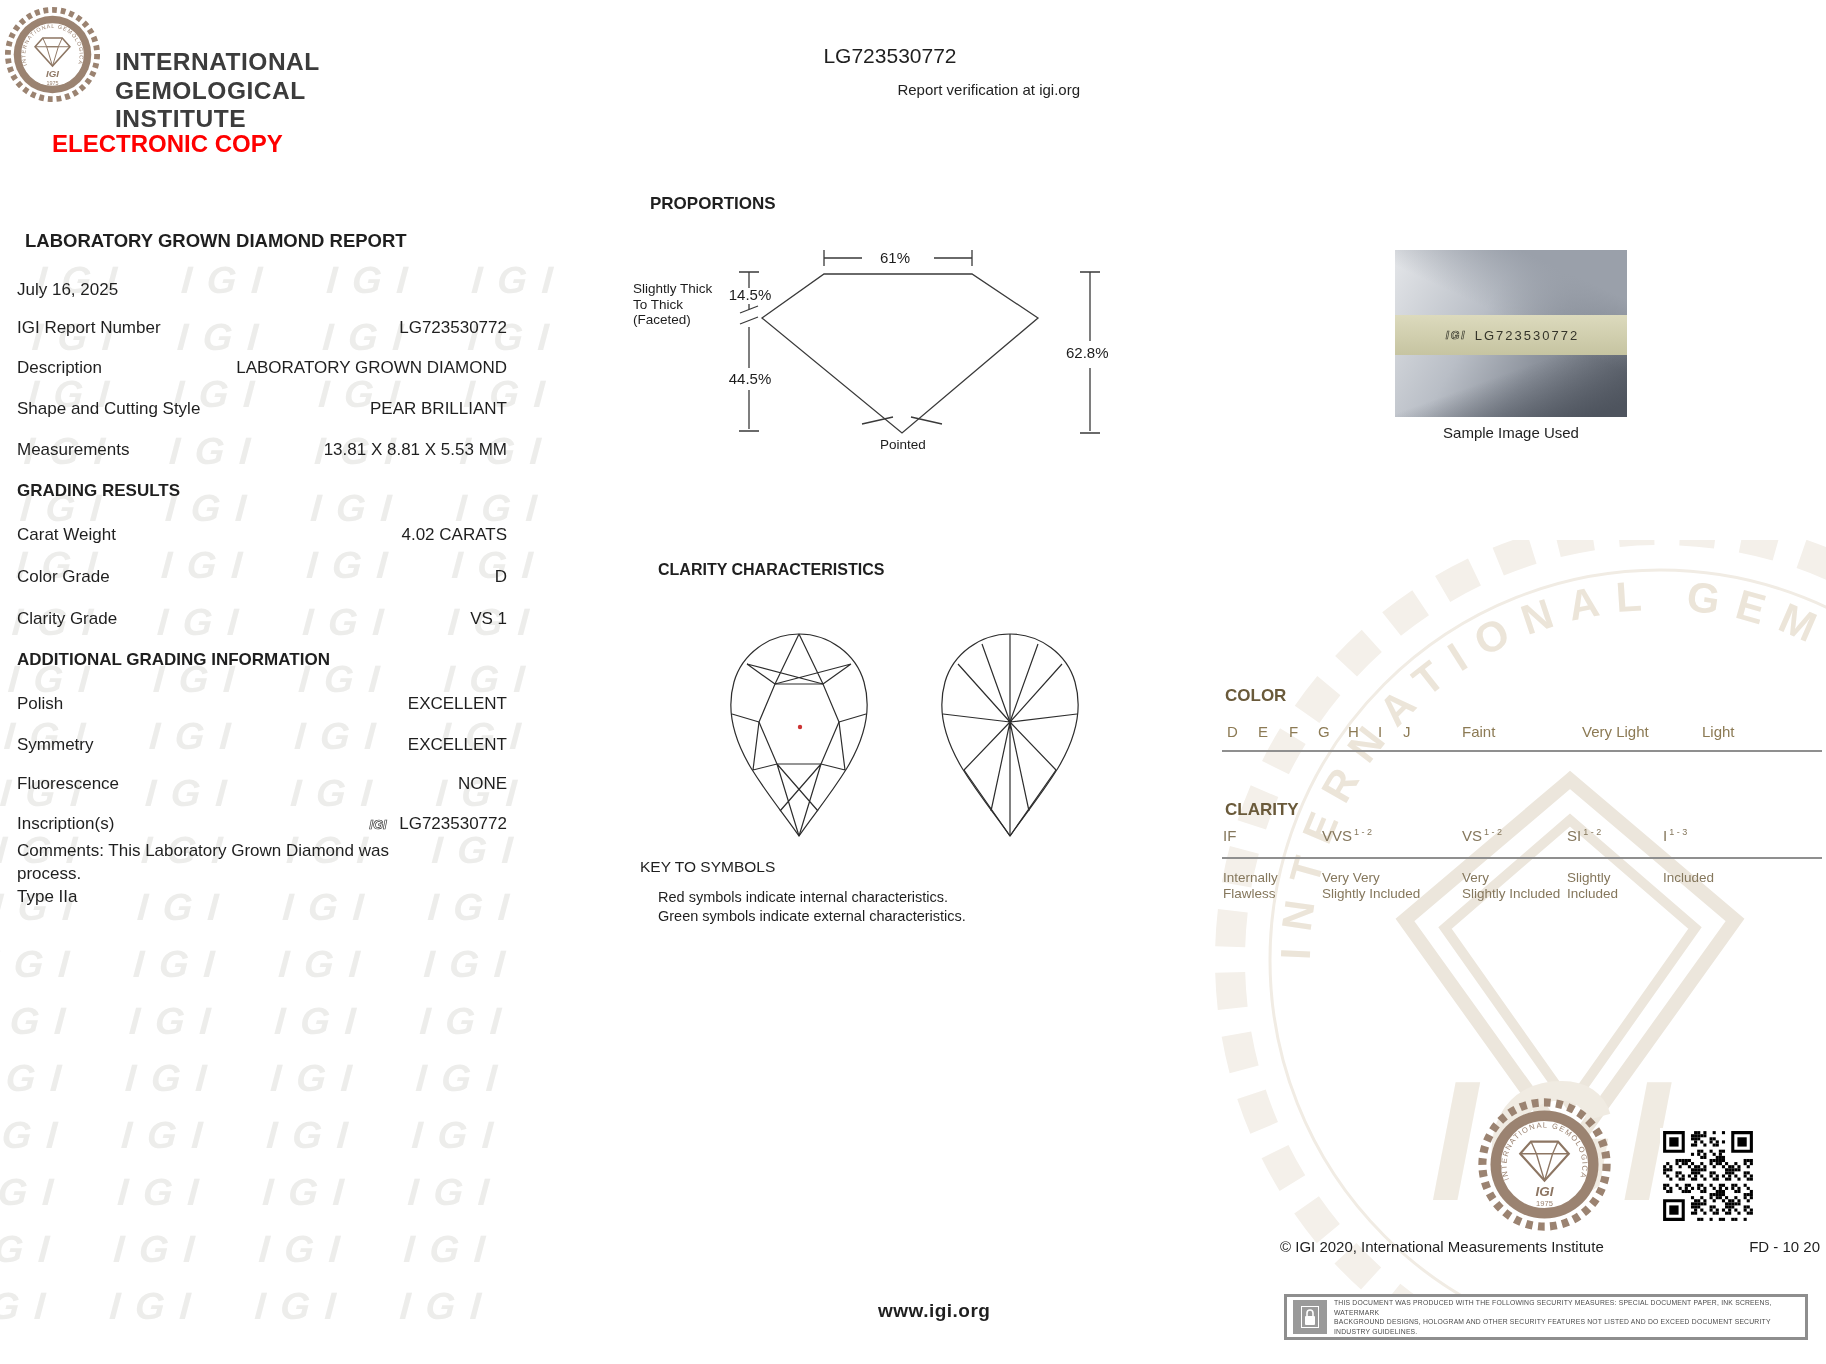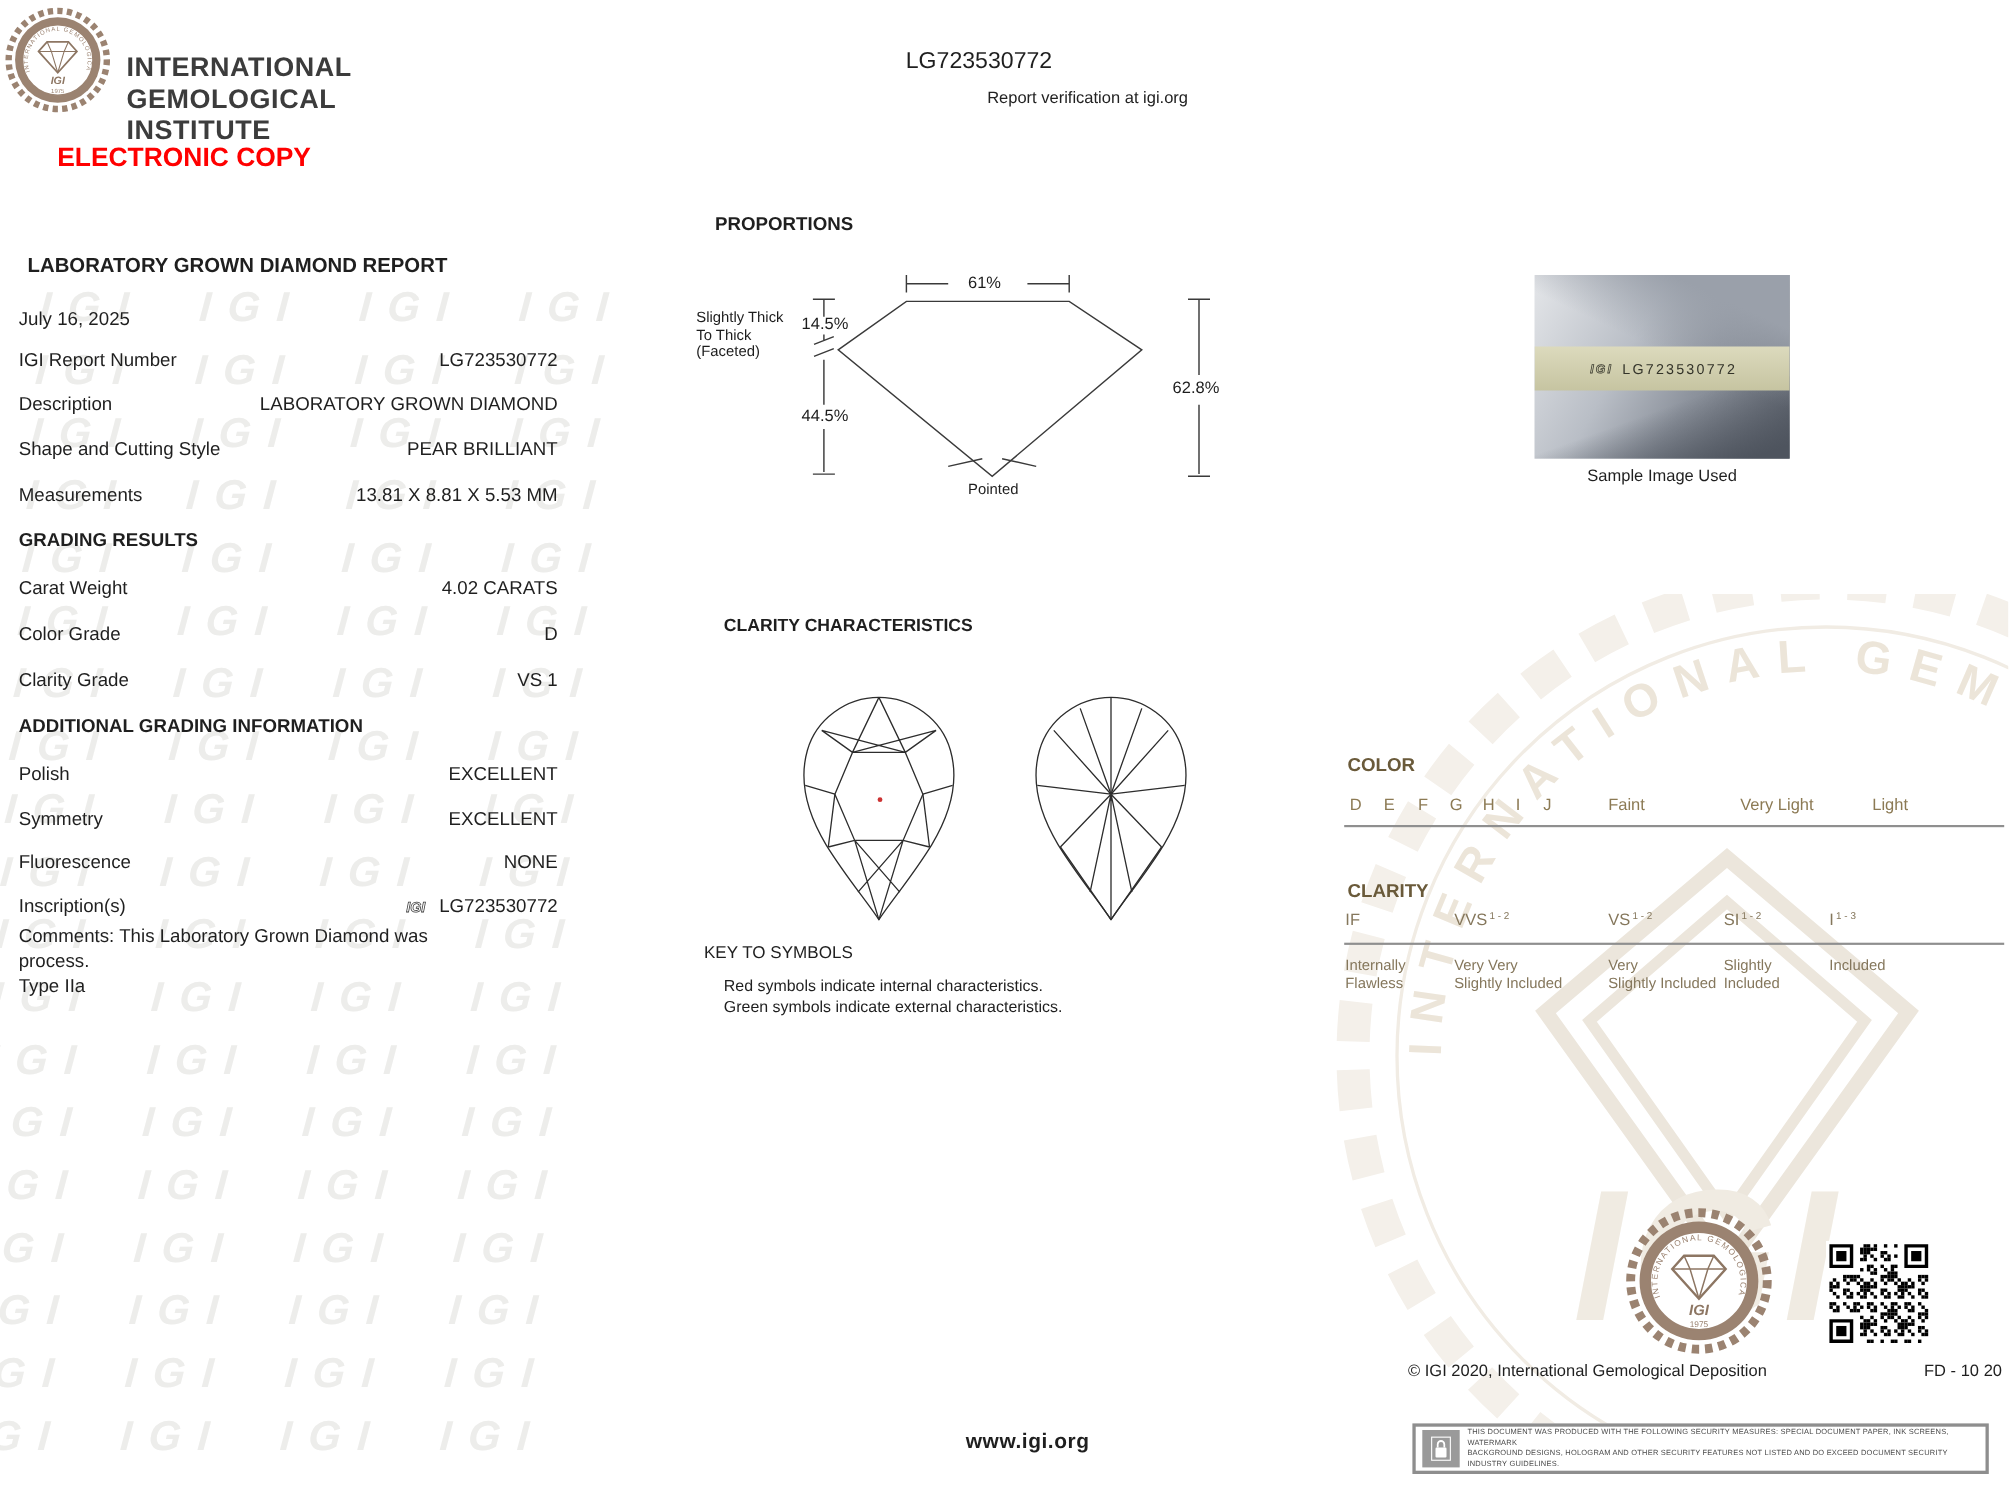--- a/index.html
+++ b/index.html
@@ -564,21 +564,21 @@
         <rect x="12" y="28" width="1" height="1"></rect>
         <rect x="15" y="28" width="1" height="1"></rect>
         <rect x="18" y="28" width="1" height="1"></rect>
         <rect x="19" y="28" width="1" height="1"></rect>
         <rect x="22" y="28" width="1" height="1"></rect>
         <rect x="23" y="28" width="1" height="1"></rect>
         <rect x="26" y="28" width="1" height="1"></rect>
       </g>
   </svg>
 
-  <div class="copyright">© IGI 2020, International Gemological Deposition</div>
+  <div class="copyright">© IGI 2020, International Measurements Institute</div>
   <div class="formcode">FD - 10 20</div>
   <div class="website">www.igi.org</div>
 
   <div class="secbox">
     <div class="secicon">
       <svg width="20" height="24" viewBox="0 0 20 24">
         <rect x="5" y="11" width="10" height="9" rx="1" fill="#ffffff"></rect>
         <path d="M7,11 V8 a3,3 0 0 1 6,0 V11" stroke="#ffffff" stroke-width="1.6" fill="none"></path>
         <rect x="1.5" y="1.5" width="17" height="21" fill="none" stroke="#ffffff" stroke-width="1"></rect>
       </svg>

